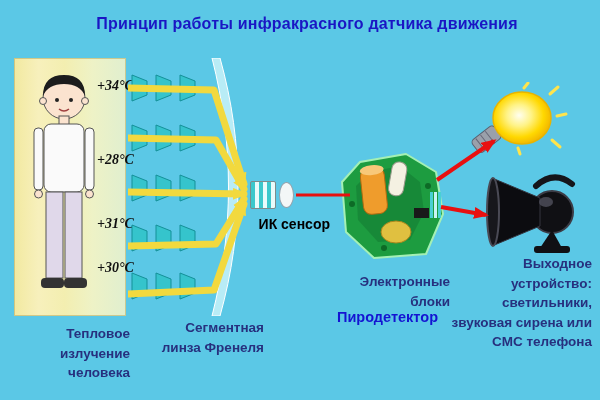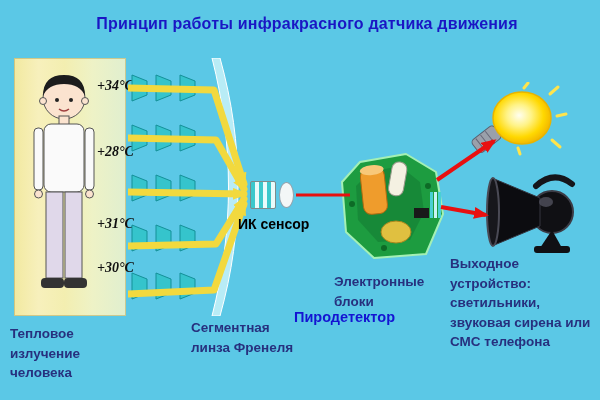--- a/index.html
+++ b/index.html
@@ -17,43 +17,43 @@
     position:absolute;left:14px;top:58px;width:112px;height:258px;
     background:linear-gradient(90deg,#f2e9a0 0%,#f7f0bc 22%,#f3eeb0 45%,#eef2c6 70%,#e0efcf 100%);
     box-shadow:inset 0 0 0 1px rgba(190,180,110,.65);
   }
   .temp{
     position:absolute;font-family:"Liberation Serif",serif;
     font-style:italic;font-weight:bold;font-size:14px;color:#111;
     white-space:nowrap;
   }
   #t0{left:97px;top:78px}
-  #t1{left:97px;top:144px}
+  #t1{left:97px;top:152px}
   #t2{left:97px;top:216px}
   #t3{left:97px;top:260px}
   .lens-svg{position:absolute;left:128px;top:58px;}
   .sensor-box{
     position:absolute;left:250px;top:181px;width:24px;height:26px;
     background:repeating-linear-gradient(90deg,#3cc8cc 0 4px,#e9fbfb 4px 8px);
     border:1px solid #7d8c8c;border-radius:2px;
   }
   .sensor-lens{
     position:absolute;left:279px;top:182px;width:13px;height:24px;
     background:#f3f7f7;border:1px solid #93a2ac;border-radius:50%;
   }
   .pcb-svg{position:absolute;left:340px;top:152px;}
   .bulb-svg{position:absolute;left:460px;top:82px;}
   .speaker-svg{position:absolute;left:486px;top:168px;}
   .connectors{position:absolute;left:0;top:0;pointer-events:none;}
   .lbl{
     position:absolute;color:#27307e;font-size:13.5px;line-height:1.45;
-    text-align:left;font-weight:600;
+    text-align:right;font-weight:600;
   }
   .lbl-thermal{left:10px;top:324px;width:120px;}
-  .lbl-lens{left:148px;top:318px;width:116px;margin-left:43px;}
+  .lbl-lens{left:148px;top:318px;width:116px;}
   .lbl-sensor{left:238px;top:214px;width:92px;color:#000;font-weight:bold;font-size:14px;}
   .lbl-electronics{left:334px;top:272px;width:116px;}
   .lbl-pyro{left:294px;top:307px;width:144px;color:#1414d2;font-weight:bold;font-size:14.5px;}
   .lbl-output{left:450px;top:254px;width:142px;}
 </style>
 </head>
 <body>
 
 <div class="stage">
 

